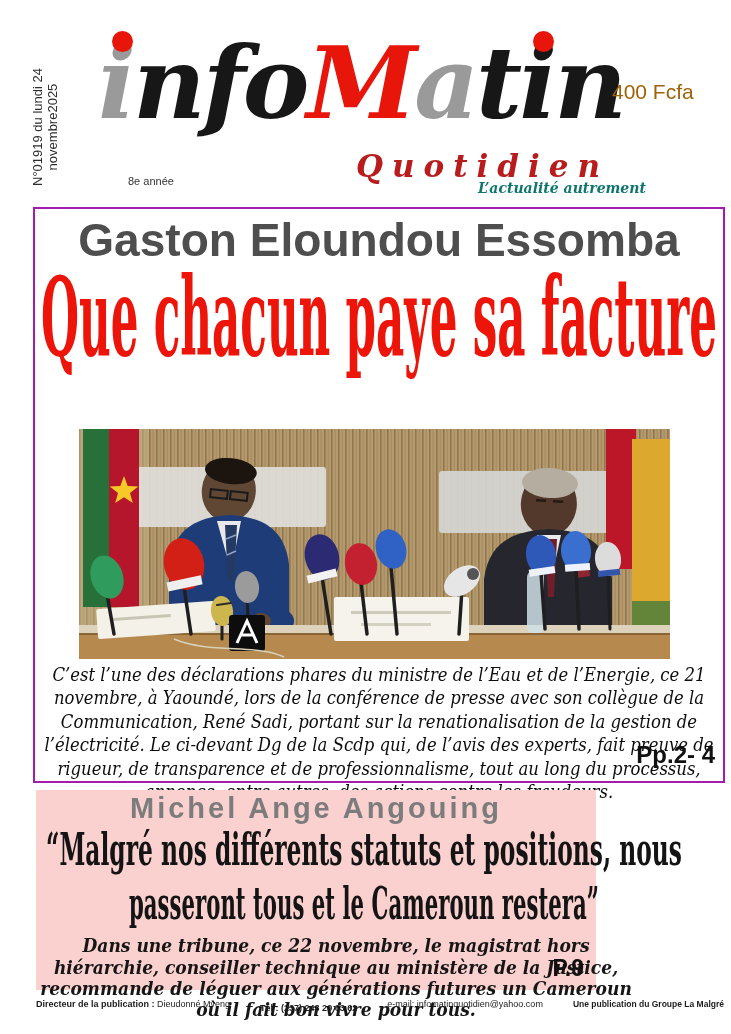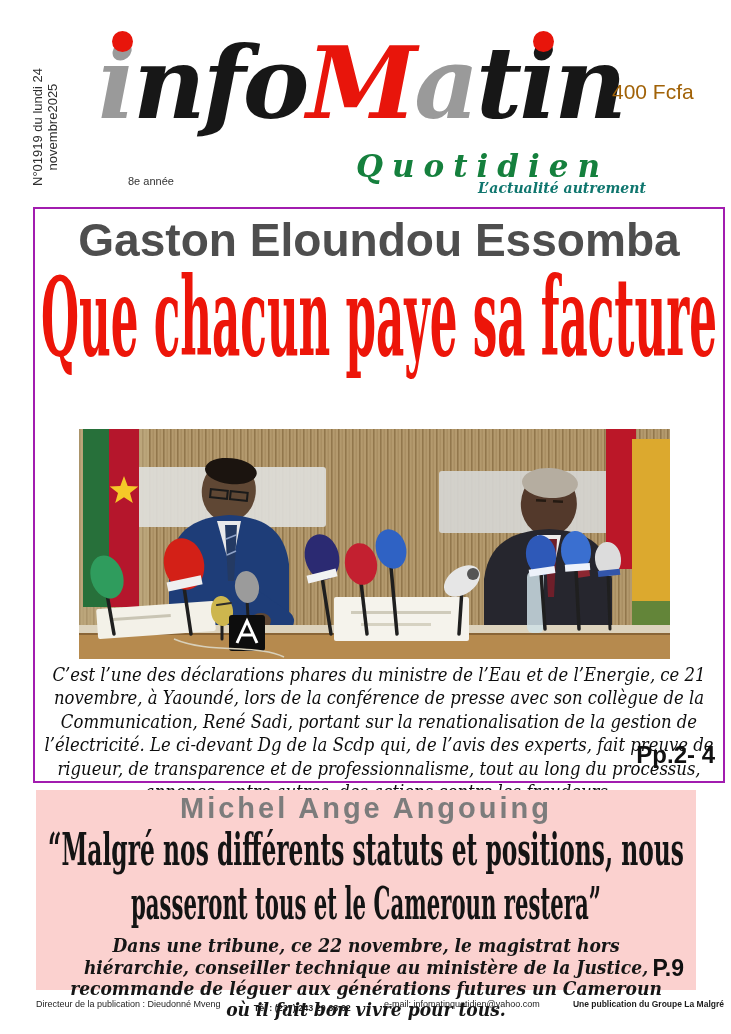--- a/index.html
+++ b/index.html
@@ -13,55 +13,55 @@
   .logo{position:absolute;left:98px;top:28px;font-family:"DejaVu Serif",serif;
         font-style:italic;font-weight:bold;font-size:100px;line-height:1.1;
         letter-spacing:-3px;white-space:nowrap;}
   .logo .lk{color:#171717;}
   .logo .lgray{color:#9a9a9a;}
   .logo .lred{color:#e8150b;}
   .logo .i-dot{position:relative;}
   .logo .i-dot::after{content:'';position:absolute;top:7px;left:14px;width:21px;height:21px;
         border-radius:50%;background:#e8150b;}
   .subtitle{position:absolute;left:356px;top:148px;font-family:"DejaVu Serif",serif;
-        font-style:italic;font-weight:bold;font-size:31px;letter-spacing:9px;color:#15803d;}
+        font-style:italic;font-weight:bold;font-size:31px;letter-spacing:9px;color:#b91c1c;}
   .tagline{position:absolute;left:478px;top:180px;font-family:"DejaVu Serif",serif;
         font-style:italic;font-weight:bold;font-size:14px;color:#0f766e;}
   .price{position:absolute;left:612px;top:80px;font-size:21px;color:#a16207;}
   .edition-year{position:absolute;left:100px;top:175px;font-size:11px;color:#333;padding-left:28px;}
 
   
   .main-box{position:absolute;left:33px;top:207px;width:692px;height:576px;
         border:2px solid #a21caf;background:#fff;box-sizing:border-box;}
   .kicker{margin-top:6px;text-align:center;font-weight:bold;font-size:47px;
         color:#4e4e4e;line-height:1.05;transform:scaleX(0.98);}
   .headline-svg{display:block;margin:2px auto 0;width:684px;height:136px;}
   .photo-wrap{position:absolute;left:44px;top:220px;width:591px;height:230px;overflow:hidden;}
   .lede-outer{position:absolute;left:8px;top:454px;width:672px;}
   .lede{width:734px;margin-left:-31px;transform:scaleX(0.915);transform-origin:center top;
         text-align:center;font-family:"DejaVu Serif",serif;font-style:italic;
         font-size:18px;line-height:1.3;color:#0d0d0d;}
   .pages-ref{position:absolute;right:8px;top:532px;font-weight:bold;font-size:24px;color:#111;}
 
   
-  .pink-box{position:absolute;left:36px;top:790px;width:660px;height:200px;
+  .pink-box{position:absolute;left:36px;top:790px;width:560px;height:200px;
         background:#fbd1cf;}
   .kicker2{margin-top:3px;text-align:center;font-weight:bold;font-size:29px;
         letter-spacing:3px;color:#7c7c7c;line-height:1.05;}
   .quote-svg{display:block;margin:0 auto;width:656px;height:112px;}
   .standfirst-outer{width:600px;margin:0 auto;}
   .standfirst{width:632px;margin-left:-16px;transform:scaleX(0.95);transform-origin:center top;
         text-align:center;font-family:"DejaVu Serif",serif;font-style:italic;font-weight:bold;
         font-size:18px;line-height:1.18;color:#161616;}
   .page-ref{position:absolute;right:12px;bottom:8px;font-weight:bold;font-size:23px;color:#101010;}
 
   
   .footer{position:absolute;left:36px;top:999px;width:688px;display:flex;
         justify-content:space-between;align-items:flex-start;font-size:9px;color:#1c1c1c;}
-  .footer .bold{font-weight:normal;}
+  .footer .bold{font-weight:bold;}
   .footer .phone{margin-top:4px;font-weight:bold;}
   .footer .publisher{font-weight:bold;font-size:8.5px;}
 </style>
 </head>
 <body>
 
 <div class="page">
 
   <div class="issue-vertical">N°01919 du lundi 24 novembre2025</div>
 

